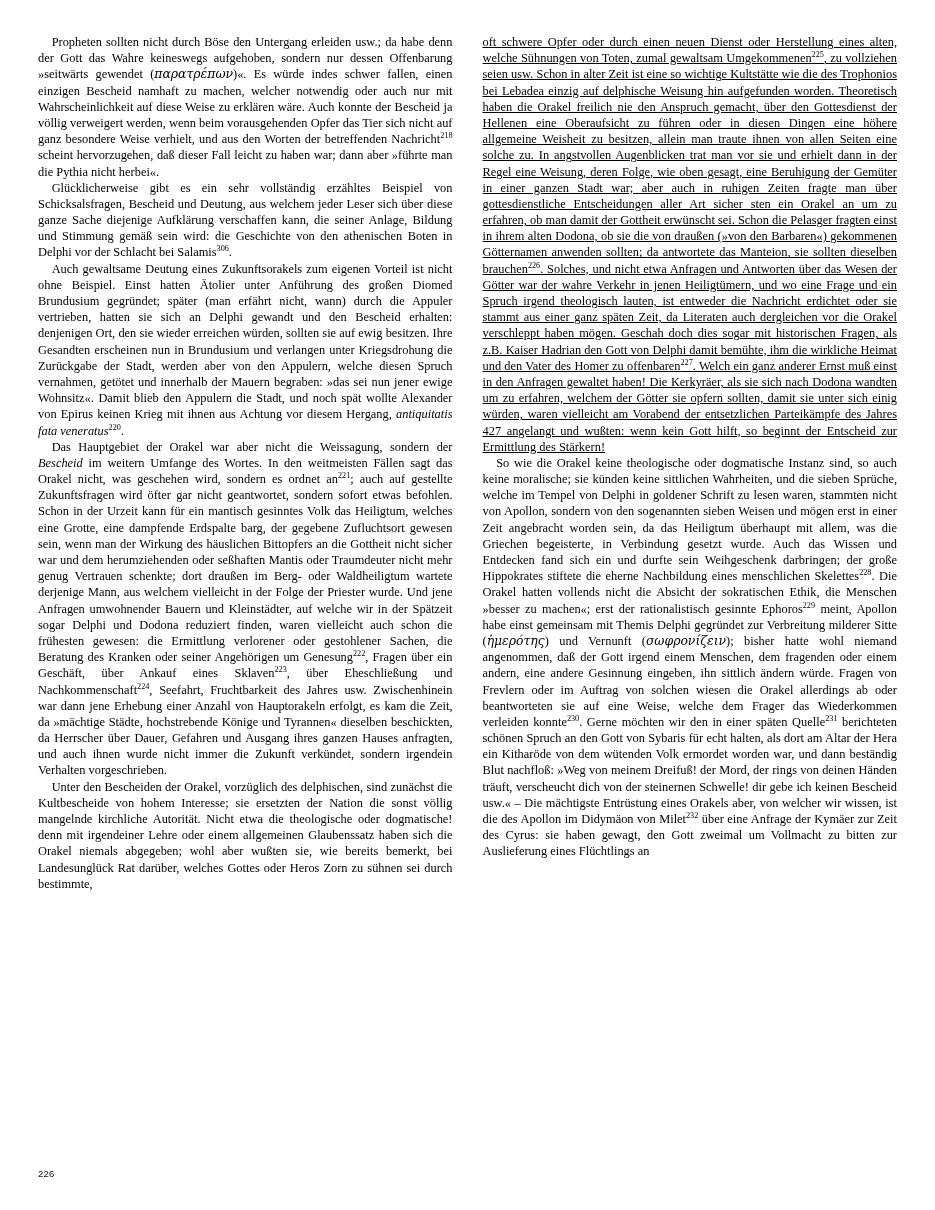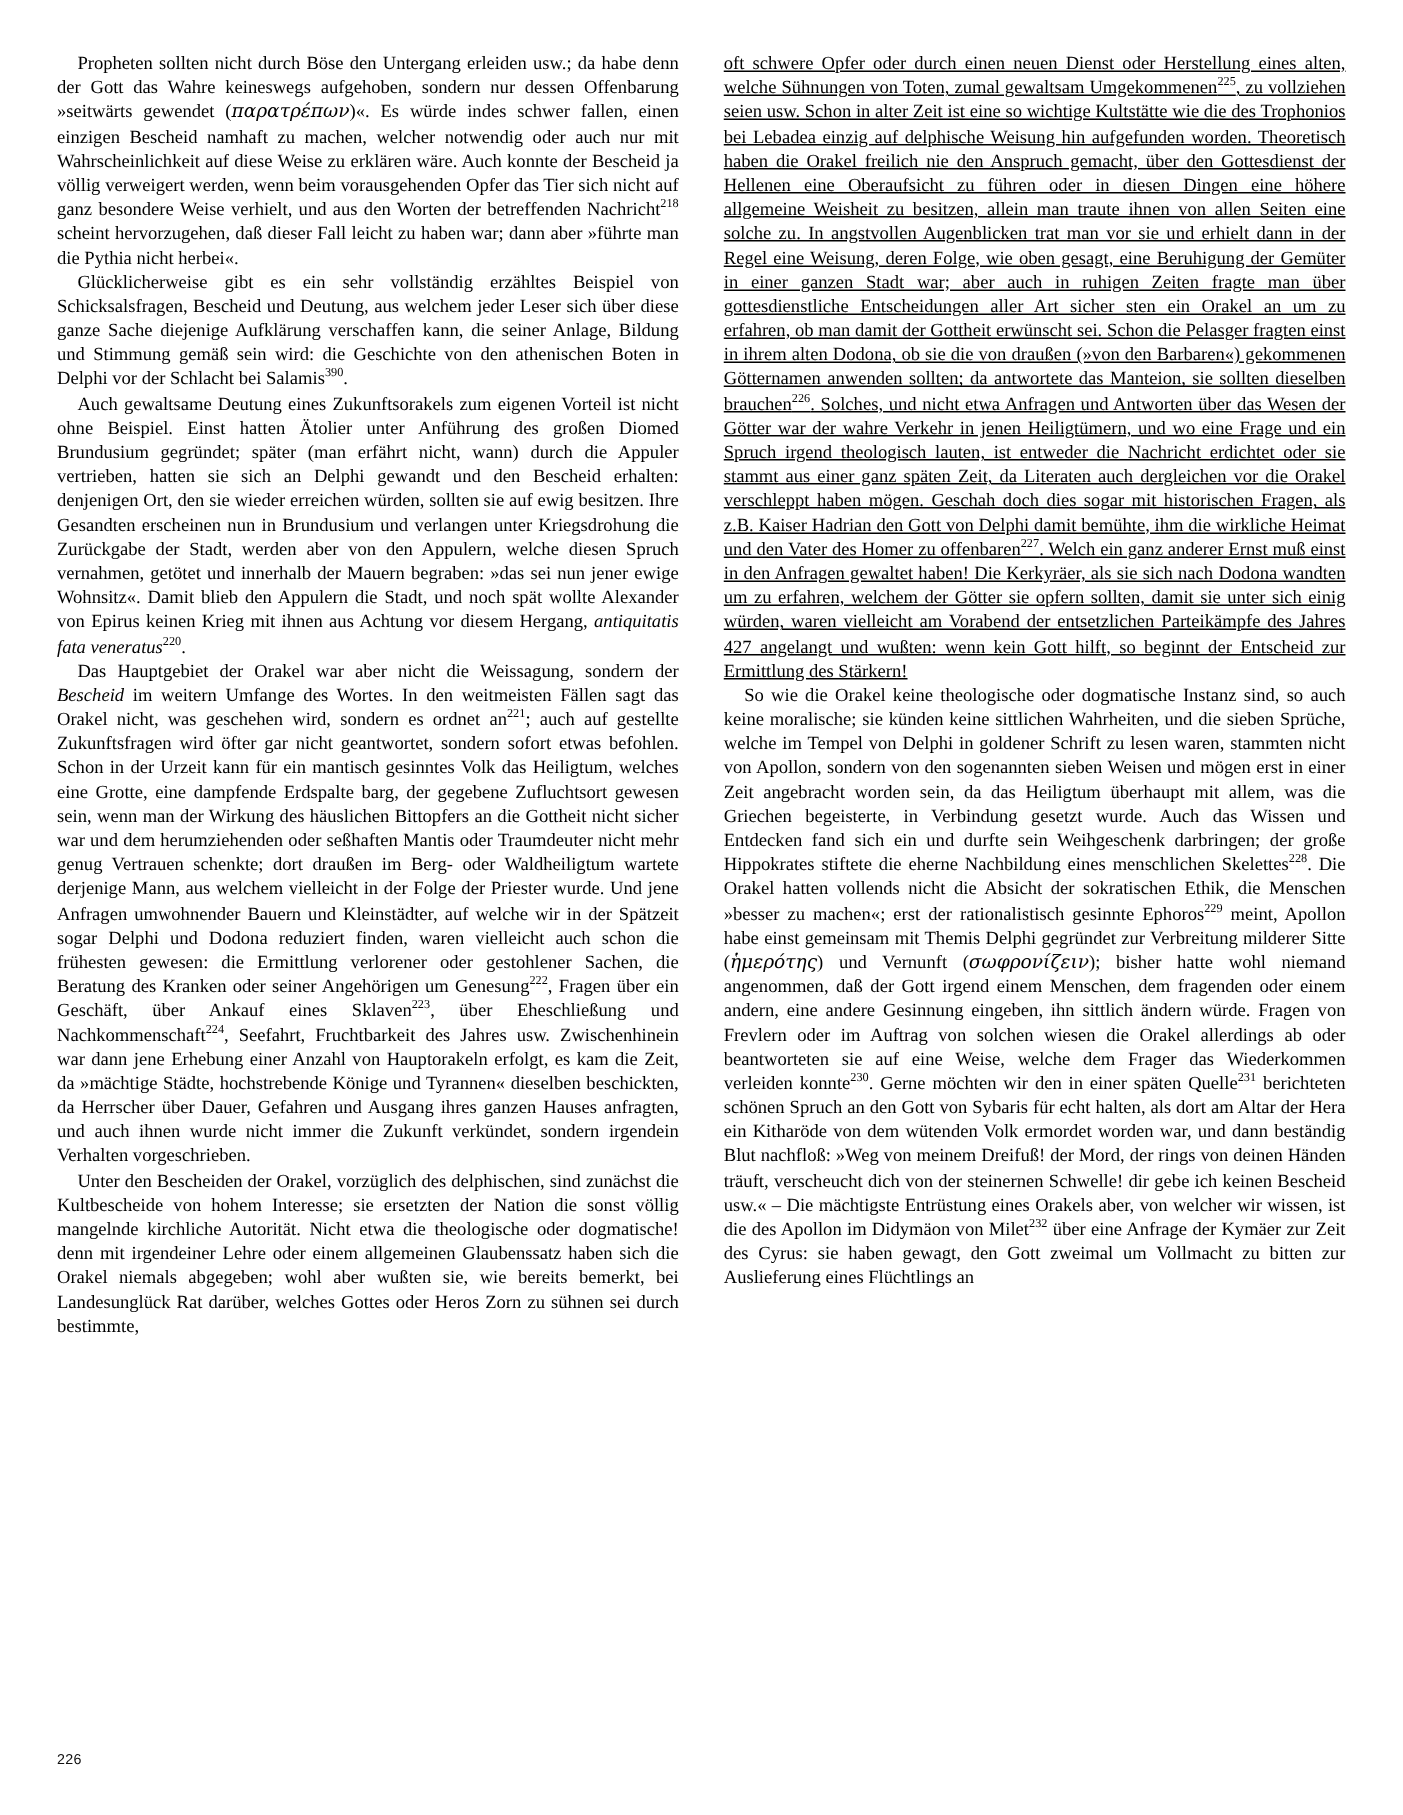--- a/index.html
+++ b/index.html
@@ -70,21 +70,21 @@
 </style>
 </head>
 <body>
 
 <div class="page">
   <div class="columns">
 
     <div class="col">
       <p>Propheten sollten nicht durch Böse den Untergang erleiden usw.; da habe denn der Gott das Wahre keineswegs aufgehoben, sondern nur dessen Offenbarung »seitwärts gewendet (<span class="gr">παρατρέπων</span>)«. Es würde indes schwer fallen, einen einzigen Bescheid namhaft zu machen, welcher notwendig oder auch nur mit Wahrscheinlichkeit auf diese Weise zu erklären wäre. Auch konnte der Bescheid ja völlig verweigert werden, wenn beim vorausgehenden Opfer das Tier sich nicht auf ganz besondere Weise verhielt, und aus den Worten der betreffenden Nachricht<sup>218</sup> scheint hervorzugehen, daß dieser Fall leicht zu haben war; dann aber »führte man die Pythia nicht herbei«.</p>
 
-      <p>Glücklicherweise gibt es ein sehr vollständig erzähltes Beispiel von Schicksalsfragen, Bescheid und Deutung, aus welchem jeder Leser sich über diese ganze Sache diejenige Aufklärung verschaffen kann, die seiner Anlage, Bildung und Stimmung gemäß sein wird: die Geschichte von den athenischen Boten in Delphi vor der Schlacht bei Salamis<sup>390</sup>.</p>
+      <p>Glücklicherweise gibt es ein sehr vollständig erzähltes Beispiel von Schicksalsfragen, Bescheid und Deutung, aus welchem jeder Leser sich über diese ganze Sache diejenige Aufklärung verschaffen kann, die seiner Anlage, Bildung und Stimmung gemäß sein wird: die Geschichte von den athenischen Boten in Delphi vor der Schlacht bei Salamis<sup>306</sup>.</p>
 
       <p>Auch gewaltsame Deutung eines Zukunftsorakels zum eigenen Vorteil ist nicht ohne Beispiel. Einst hatten Ätolier unter Anführung des großen Diomed Brundusium gegründet; später (man erfährt nicht, wann) durch die Appuler vertrieben, hatten sie sich an Delphi gewandt und den Bescheid erhalten: denjenigen Ort, den sie wieder erreichen würden, sollten sie auf ewig besitzen. Ihre Gesandten erscheinen nun in Brundusium und verlangen unter Kriegsdrohung die Zurückgabe der Stadt, werden aber von den Appulern, welche diesen Spruch vernahmen, getötet und innerhalb der Mauern begraben: »das sei nun jener ewige Wohnsitz«. Damit blieb den Appulern die Stadt, und noch spät wollte Alexander von Epirus keinen Krieg mit ihnen aus Achtung vor diesem Hergang, <span class="it">antiquitatis fata veneratus</span><sup>220</sup>.</p>
 
       <p>Das Hauptgebiet der Orakel war aber nicht die Weissagung, sondern der <span class="it">Bescheid</span> im weitern Umfange des Wortes. In den weitmeisten Fällen sagt das Orakel nicht, was geschehen wird, sondern es ordnet an<sup>221</sup>; auch auf gestellte Zukunftsfragen wird öfter gar nicht geantwortet, sondern sofort etwas befohlen. Schon in der Urzeit kann für ein mantisch gesinntes Volk das Heiligtum, welches eine Grotte, eine dampfende Erdspalte barg, der gegebene Zufluchtsort gewesen sein, wenn man der Wirkung des häuslichen Bittopfers an die Gottheit nicht sicher war und dem herumziehenden oder seßhaften Mantis oder Traumdeuter nicht mehr genug Vertrauen schenkte; dort draußen im Berg- oder Waldheiligtum wartete derjenige Mann, aus welchem vielleicht in der Folge der Priester wurde. Und jene Anfragen umwohnender Bauern und Kleinstädter, auf welche wir in der Spätzeit sogar Delphi und Dodona reduziert finden, waren vielleicht auch schon die frühesten gewesen: die Ermittlung verlorener oder gestohlener Sachen, die Beratung des Kranken oder seiner Angehörigen um Genesung<sup>222</sup>, Fragen über ein Geschäft, über Ankauf eines Sklaven<sup>223</sup>, über Eheschließung und Nachkommenschaft<sup>224</sup>, Seefahrt, Fruchtbarkeit des Jahres usw. Zwischenhinein war dann jene Erhebung einer Anzahl von Hauptorakeln erfolgt, es kam die Zeit, da »mächtige Städte, hochstrebende Könige und Tyrannen« dieselben beschickten, da Herrscher über Dauer, Gefahren und Ausgang ihres ganzen Hauses anfragten, und auch ihnen wurde nicht immer die Zukunft verkündet, sondern irgendein Verhalten vorgeschrieben.</p>
 
       <p>Unter den Bescheiden der Orakel, vorzüglich des delphischen, sind zunächst die Kultbescheide von hohem Interesse; sie ersetzten der Nation die sonst völlig mangelnde kirchliche Autorität. Nicht etwa die theologische oder dogmatische! denn mit irgendeiner Lehre oder einem allgemeinen Glaubenssatz haben sich die Orakel niemals abgegeben; wohl aber wußten sie, wie bereits bemerkt, bei Landesunglück Rat darüber, welches Gottes oder Heros Zorn zu sühnen sei durch bestimmte,</p>
     </div>
 
     <div class="col">
       <p class="noindent">oft schwere Opfer oder durch einen neuen Dienst oder Herstellung eines alten, welche Sühnungen von Toten, zumal gewaltsam Umgekommenen<sup>225</sup>, zu vollziehen seien usw. Schon in alter Zeit ist eine so wichtige Kultstätte wie die des Trophonios bei Lebadea einzig auf delphische Weisung hin aufgefunden worden. Theoretisch haben die Orakel freilich nie den Anspruch gemacht, über den Gottesdienst der Hellenen eine Oberaufsicht zu führen oder in diesen Dingen eine höhere allgemeine Weisheit zu besitzen, allein man traute ihnen von allen Seiten eine solche zu. In angstvollen Augenblicken trat man vor sie und erhielt dann in der Regel eine Weisung, deren Folge, wie oben gesagt, eine Beruhigung der Gemüter in einer ganzen Stadt war; aber auch in ruhigen Zeiten fragte man über gottesdienstliche Entscheidungen aller Art sicher sten ein Orakel an um zu erfahren, ob man damit der Gottheit erwünscht sei. Schon die Pelasger fragten einst in ihrem alten Dodona, ob sie die von draußen (»von den Barbaren«) gekommenen Götternamen anwenden sollten; da antwortete das Manteion, sie sollten dieselben brauchen<sup>226</sup>. Solches, und nicht etwa Anfragen und Antworten über das Wesen der Götter war der wahre Verkehr in jenen Heiligtümern, und wo eine Frage und ein Spruch irgend theologisch lauten, ist entweder die Nachricht erdichtet oder sie stammt aus einer ganz späten Zeit, da Literaten auch dergleichen vor die Orakel verschleppt haben mögen. Geschah doch dies sogar mit historischen Fragen, als z.B. Kaiser Hadrian den Gott von Delphi damit bemühte, ihm die wirkliche Heimat und den Vater des Homer zu offenbaren<sup>227</sup>. Welch ein ganz anderer Ernst muß einst in den Anfragen gewaltet haben! Die Kerkyräer, als sie sich nach Dodona wandten um zu erfahren, welchem der Götter sie opfern sollten, damit sie unter sich einig würden, waren vielleicht am Vorabend der entsetzlichen Parteikämpfe des Jahres 427 angelangt und wußten: wenn kein Gott hilft, so beginnt der Entscheid zur Ermittlung des Stärkern!</p>

